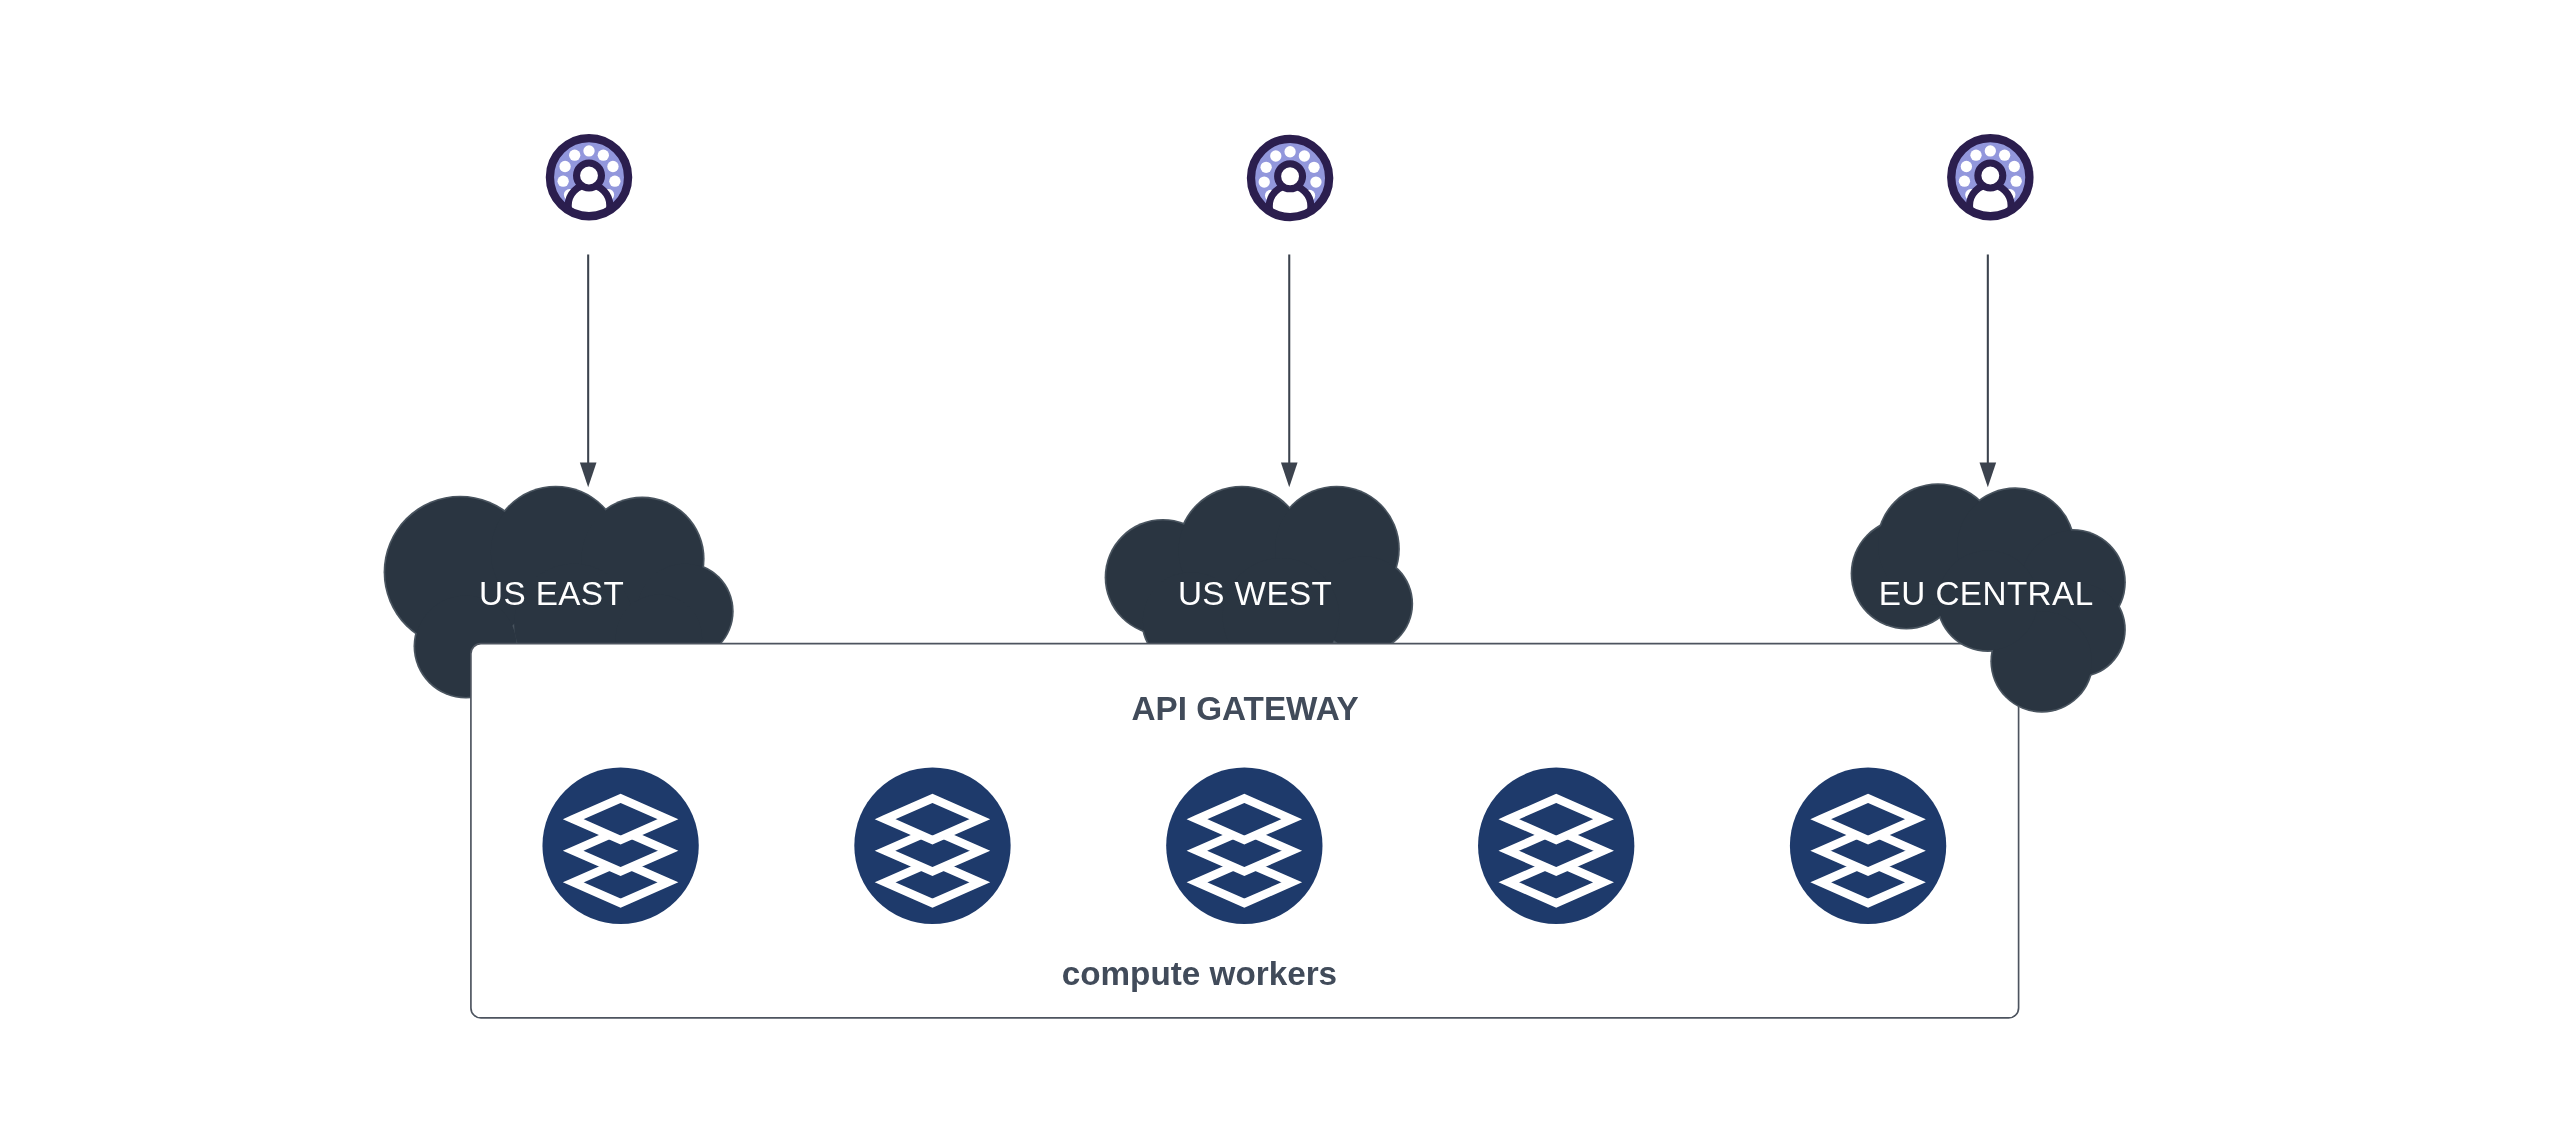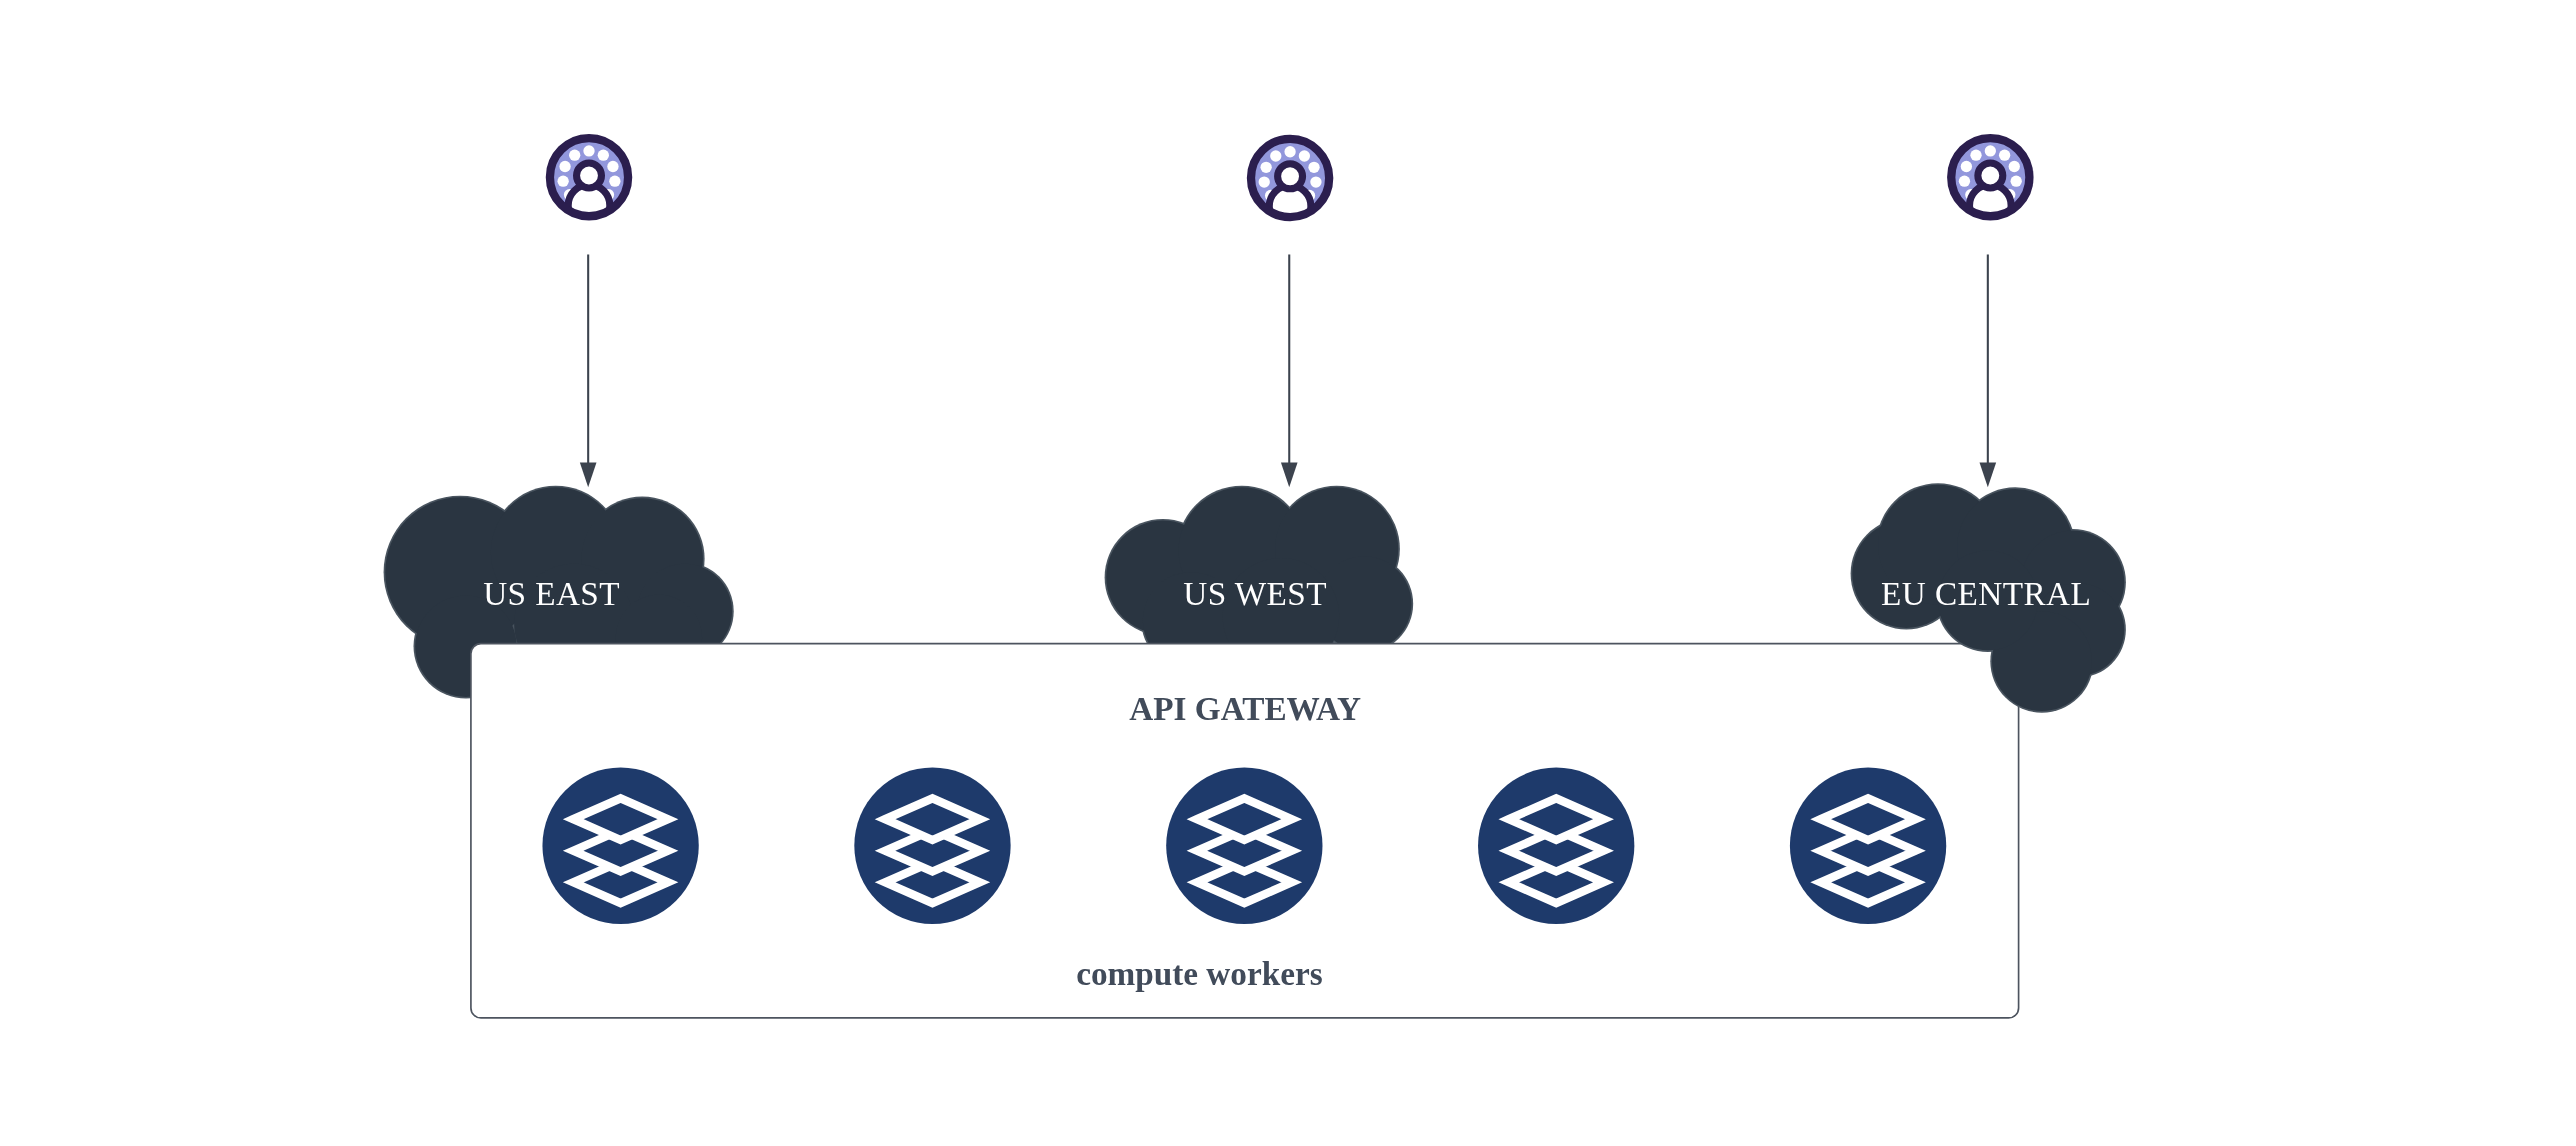--- a/index.html
+++ b/index.html
@@ -2,21 +2,21 @@
 <html style="font-size:13.3px"><head>
 <meta charset="utf-8">
 <style>
   html, body { margin: 0; padding: 0; background: #ffffff; }
   .stage {
     position: relative;
     width: 2576px;
     height: 1080px;
     background: #ffffff;
     overflow: hidden;
-    font-family: Liberation Serif, serif;
+    font-family: Liberation Sans, sans-serif;
   }
   .stage svg { position: absolute; left: 0; top: 0; display: block; }
   .cloud-label {
     font-size: 40px;
     font-weight: 400;
     letter-spacing: 0.5px;
   }
   .heading-label {
     font-size: 40px;
     font-weight: 700;

